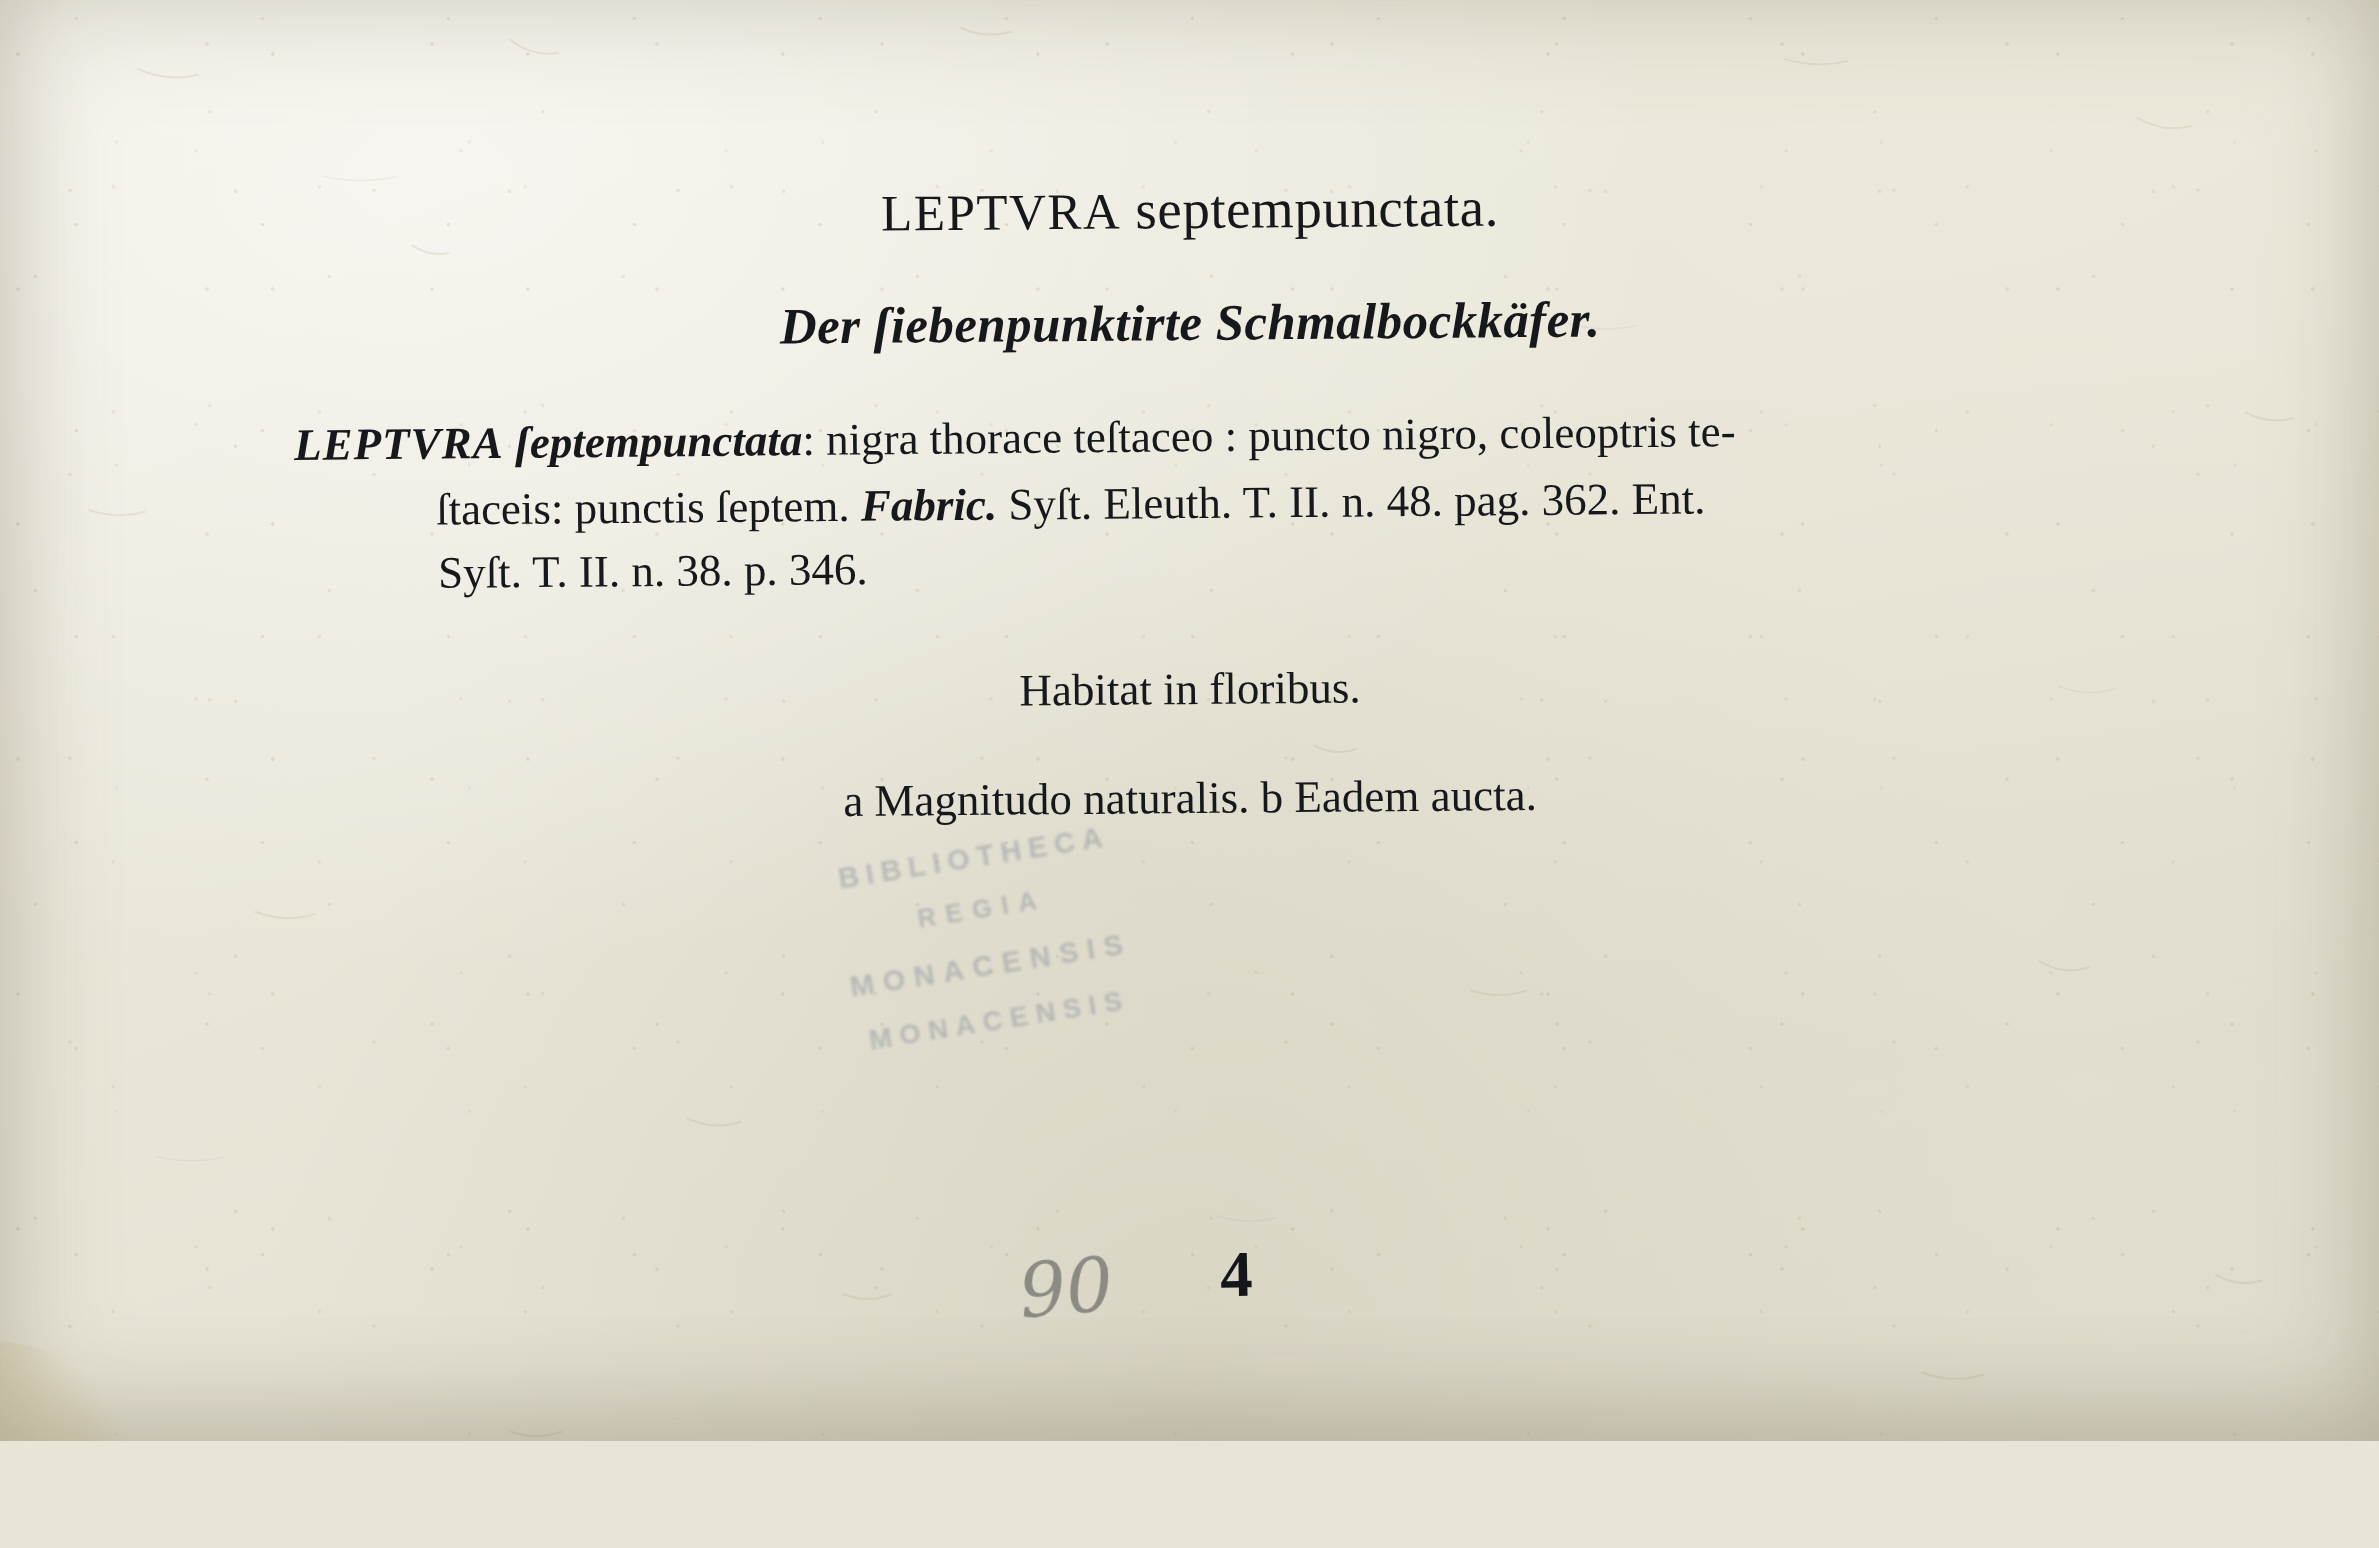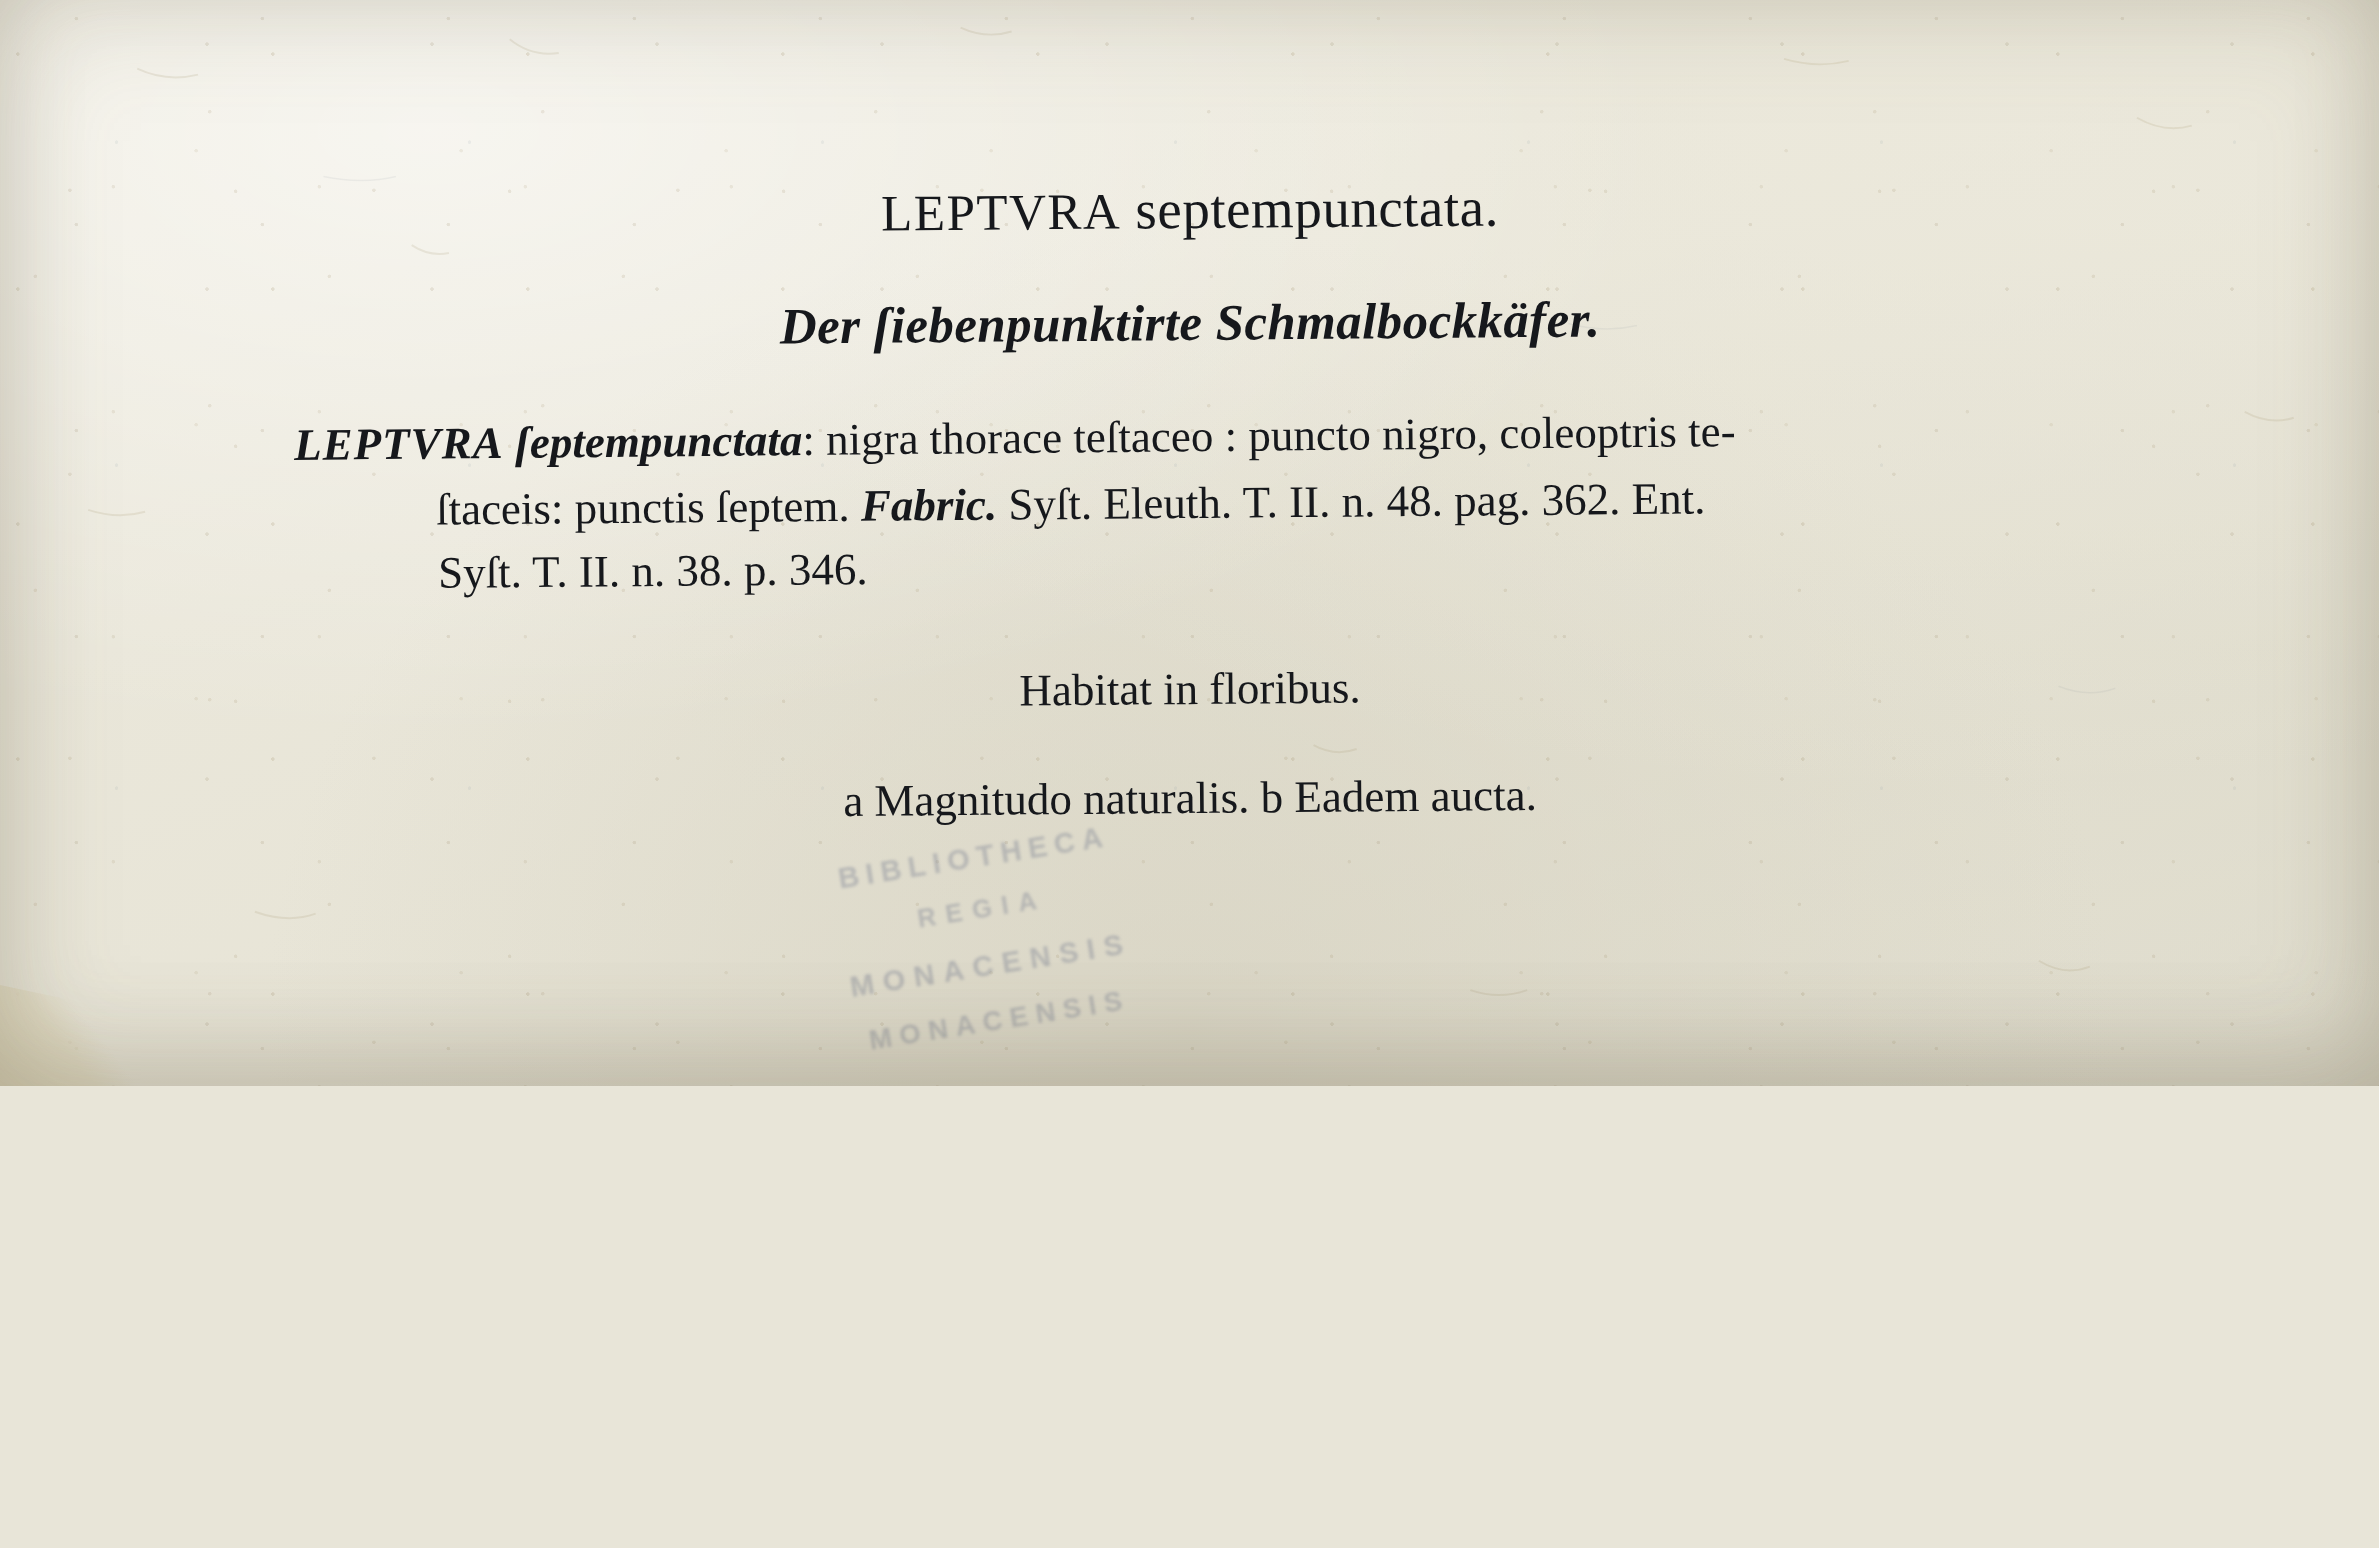--- a/index.html
+++ b/index.html
@@ -10,21 +10,21 @@
     width: 2380px;
     height: 1549px;
     overflow: hidden;
     background: #e8e5d8;
     font-family: "Liberation Serif", serif;
   }
 
   #page {
     position: relative;
     width: 2380px;
-    height: 1086px;
+    height: 1441px;
     overflow: hidden;
     background-color: #e9e6d9;
     background-image:
       radial-gradient(ellipse at 18% 12%, rgba(255,255,255,0.55), rgba(255,255,255,0) 45%),
       radial-gradient(ellipse at 82% 8%, rgba(236,233,220,0.8), rgba(236,233,220,0) 50%),
       radial-gradient(ellipse at 50% 95%, rgba(214,210,193,0.75), rgba(214,210,193,0) 55%),
       radial-gradient(ellipse at 95% 60%, rgba(222,219,203,0.7), rgba(222,219,203,0) 50%),
       linear-gradient(160deg, #efece0 0%, #eae7da 35%, #e6e3d5 70%, #dedbcc 100%);
   }
 

